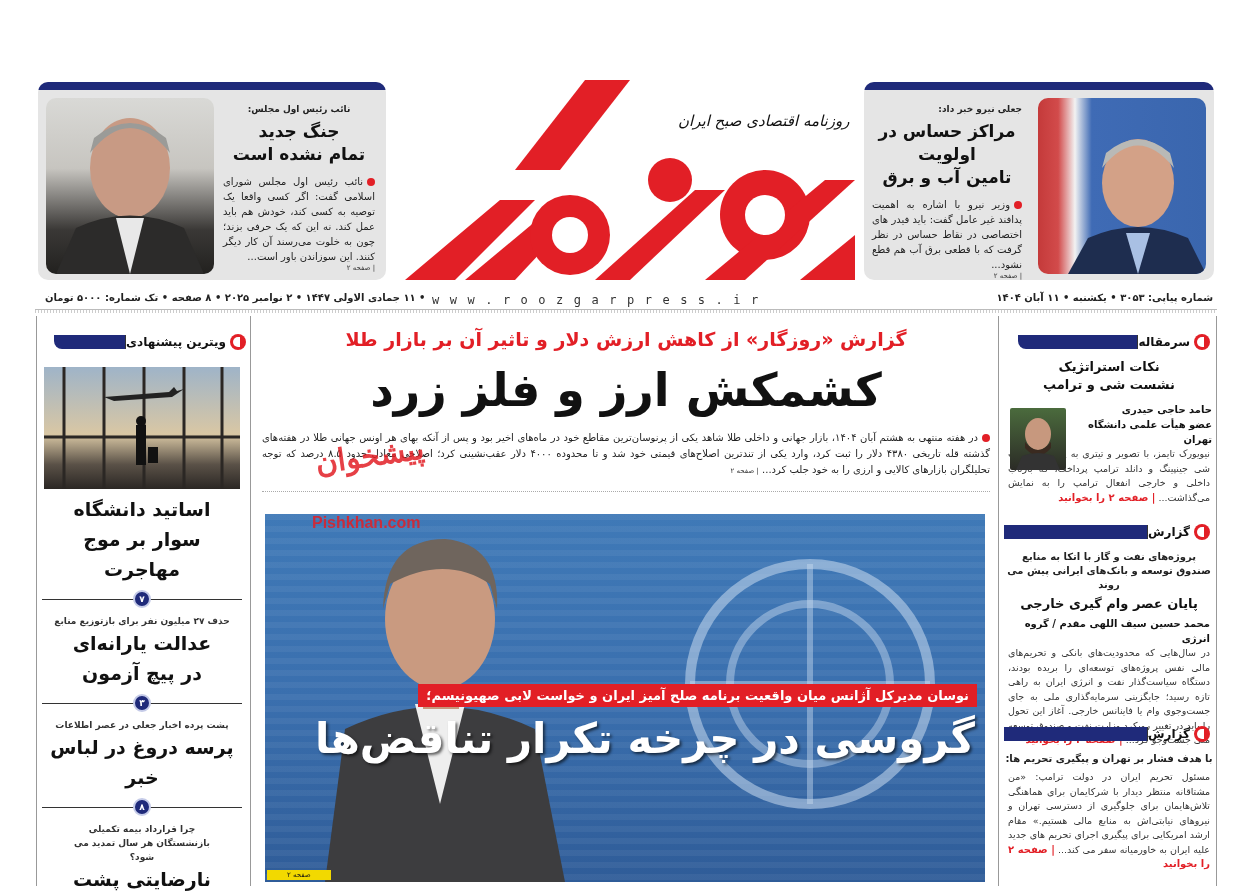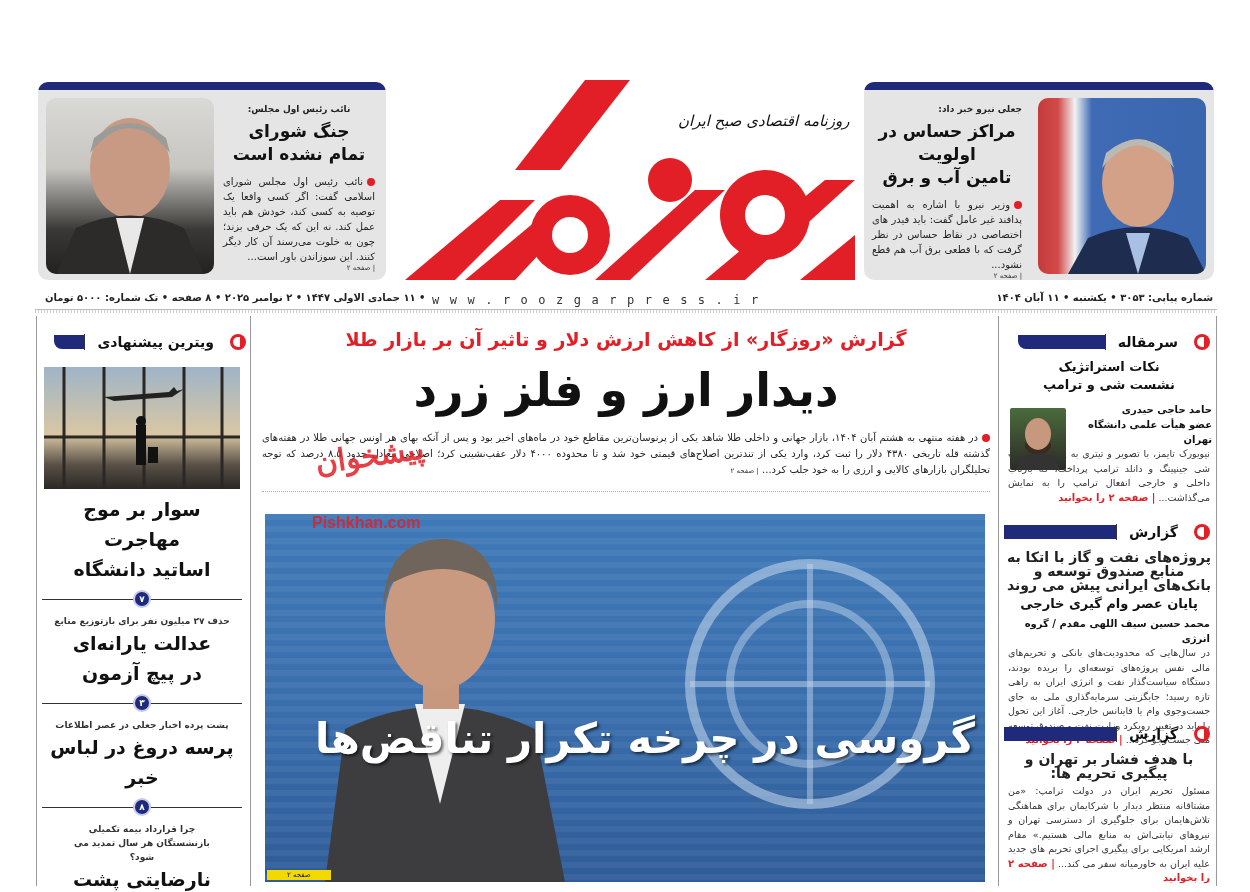--- a/index.html
+++ b/index.html
@@ -24,33 +24,33 @@
   
   .strip { position: absolute; top: 292px; left: 35px; width: 1182px; height: 16px; font-size: 10px; font-weight: bold; }
   .strip-rule { position: absolute; top: 309px; left: 35px; width: 1182px; height: 4px; border-top: 1px solid #bbb; background: repeating-linear-gradient(90deg, #ccc 0 1px, transparent 1px 3px); }
   .url { position: absolute; left: 432px; top: 293px; font-size: 12px; letter-spacing: 10.5px; color: #333; font-family: "DejaVu Sans Mono", monospace; }
 
   
   .col-border { position: absolute; top: 316px; bottom: 6px; border-left: 1px solid #999; }
   .sec-head { position: absolute; height: 18px; direction: rtl; display: flex; align-items: center; }
   .sec-icon { width: 16px; height: 16px; border-radius: 50%; background: #e21f26; position: relative; margin-left: 4px; }
   .sec-icon::after { content: ""; position: absolute; left: 3px; top: 3px; width: 7px; height: 10px; background: #fff; border-radius: 10px 0 0 10px; }
-  .sec-label { font-size: 14px; font-weight: bold; padding: 0 12px; border-left: 1px solid #333; white-space: nowrap; }
+  .sec-label { font-size: 12px; font-weight: bold; padding: 0 0; border-left: 1px solid #333; white-space: nowrap; }
   .sec-bar { flex: 1; height: 14px; background: #1f2a7a; border-radius: 0 0 0 8px; }
 
   .left-col { position: absolute; left: 42px; width: 200px; direction: rtl; text-align: center; }
   .lc-kicker { font-size: 9px; font-weight: bold; color: #333; line-height: 14px; }
   .lc-title { font-size: 19px; font-weight: bold; line-height: 30px; color: #111; }
   .lc-sep { position: relative; height: 18px; margin: 6px 0; }
   .lc-sep::before { content: ""; position: absolute; left: 0; right: 0; top: 9px; border-top: 1px solid #333; }
   .num-badge { position: absolute; left: 50%; top: 0; transform: translateX(-50%); width: 18px; height: 18px; border-radius: 50%; background: #1f2a7a; border: 2px solid #c5cbe8; color: #fff; font-size: 9px; line-height: 14px; text-align: center; font-weight: bold; }
 
   .right-col { position: absolute; left: 1004px; width: 210px; direction: rtl; }
   .rc-title { font-size: 13px; font-weight: bold; text-align: center; line-height: 18px; }
-  .rc-kicker { font-size: 14px; font-weight: bold; text-align: center; line-height: 14px; color: #222; }
+  .rc-kicker { font-size: 10px; font-weight: bold; text-align: center; line-height: 14px; color: #222; }
   .rc-byline { font-size: 10px; font-weight: bold; line-height: 15px; }
   .rc-body { font-size: 9.5px; line-height: 14.5px; text-align: justify; color: #333; }
   .rc-more { font-size: 10px; color: #e21f26; font-weight: bold; }
 
   .center { position: absolute; left: 262px; width: 728px; direction: rtl; }
   .supra { text-align: center; color: #e21f26; font-weight: bold; font-size: 19px; }
   .mainhead { text-align: center; font-weight: bold; font-size: 46px; line-height: 60px; color: #111; }
   .lede { font-size: 10px; line-height: 16px; text-align: justify; color: #222; }
 
   .hero { position: absolute; left: 265px; top: 514px; width: 720px; height: 368px; overflow: hidden; background: linear-gradient(180deg,#3f79b7 0%, #3a6fae 50%, #2f5c98 100%); }
@@ -74,21 +74,21 @@
     <svg width="168" height="176" viewBox="0 0 168 176">
       <ellipse cx="84" cy="70" rx="40" ry="50" fill="#c89a84"></ellipse>
       <path d="M44 55 Q84 5 124 55 L120 40 Q84 10 48 40 Z" fill="#9b9b98"></path>
       <path d="M10 176 L30 130 Q84 105 138 130 L158 176 Z" fill="#2c2b2a"></path>
       <path d="M70 120 L84 176 L98 120 Z" fill="#e8e8e8"></path>
     </svg>
   </div>
   <div class="txt" style="left:185px; width:152px;">
     <div class="kicker">نائب رئیس اول مجلس:</div>
     <div class="tb-title">
-      <div>جنگ شورای</div>
+      <div>جنگ جدید</div>
       <div>تمام نشده است</div>
     </div>
     <div class="tb-body"><span class="bullet"></span><span>نائب رئیس اول مجلس شورای اسلامی گفت: اگر کسی واقعا یک توصیه به کسی کند، خودش هم باید عمل کند. نه این که یک حرفی بزند؛ چون به خلوت می‌رسند آن کار دیگر کنند. این سوزاندن باور است...</span></div>
     <div class="pageref" style="text-align:right;">| صفحه ۲</div>
   </div>
 </div>
 
 <div class="topbox" style="left:864px; width:350px;">
   <div class="bar"></div>
   <div class="photo" style="right:8px; background: linear-gradient(90deg,#c43a3a 0%,#d24b4b 12%,#f2f2f2 22%,#3f6bb5 32%,#3a66ae 100%);">
@@ -157,22 +157,22 @@
         <line x1="0" y1="70" x2="196" y2="70"></line>
       </g>
     <path d="M60 30 L125 25 L130 20 L133 24 L140 22 L128 30 L70 34 Z" fill="#222"></path>
     <rect x="92" y="58" width="10" height="40" fill="#111"></rect>
     <circle cx="97" cy="54" r="5" fill="#111"></circle>
     <rect x="104" y="80" width="10" height="16" fill="#111"></rect>
   </svg>
 </div>
 <div class="left-col" style="top:494px;">
   <div>
+    <div class="lc-title">اساتید دانشگاه</div>
     <div class="lc-title">سوار بر موج مهاجرت</div>
-    <div class="lc-title">اساتید دانشگاه</div>
   </div>
   <div class="lc-sep">
       <span class="num-badge">۷</span>
     </div>
 
   <div>
     <div class="lc-kicker">حذف ۲۷ میلیون نفر برای بازتوزیع منابع</div>
     <div class="lc-title">عدالت یارانه‌ای</div>
     <div class="lc-title">در پیچ آزمون</div>
   </div>
@@ -190,38 +190,39 @@
 
   <div>
     <div class="lc-kicker" style="padding:0 30px;">چرا قرارداد بیمه تکمیلی بازنشستگان هر سال تمدید می شود؟</div>
     <div class="lc-title">نارضایتی پشت نارضایتی</div>
   </div>
 
 </div>
 
 <div class="center" style="top:328px;">
   <div class="supra">گزارش «روزگار» از کاهش ارزش دلار و تاثیر آن بر بازار طلا</div>
-  <div class="mainhead" style="margin-top:10px;">دیدار ارز و فلز زرد</div>
+  <div class="mainhead" style="margin-top:10px;">کشمکش ارز و فلز زرد</div>
   <div class="lede" style="margin-top:10px;"><span class="bullet"></span><span>در هفته منتهی به هشتم آبان ۱۴۰۴، بازار جهانی و داخلی طلا شاهد یکی از پرنوسان‌ترین مقاطع خود در ماه‌های اخیر بود و پس از آنکه بهای هر اونس جهانی طلا در هفته‌های گذشته قله تاریخی ۴۳۸۰ دلار را ثبت کرد، وارد یکی از تندترین اصلاح‌های قیمتی خود شد و تا محدوده ۴۰۰۰ دلار عقب‌نشینی کرد؛ اصلاحی معادل حدود ۸.۵ درصد که توجه تحلیلگران بازارهای کالایی و ارزی را به خود جلب کرد...</span> <span class="pageref">| صفحه ۲</span></div>
   <div class="dotted" style="margin-top:12px;"></div>
 </div>
 
 <div class="hero">
   <div class="hero-stripes"></div>
   <svg class="abs" width="720" height="368" viewBox="0 0 720 368" style="left:0;top:0;">
     <circle cx="545" cy="170" r="120" fill="none" stroke="#c9dbef" stroke-width="10" opacity="0.55"></circle>
     <circle cx="545" cy="170" r="80" fill="none" stroke="#c9dbef" stroke-width="8" opacity="0.45"></circle>
     <line x1="545" y1="50" x2="545" y2="290" stroke="#c9dbef" stroke-width="6" opacity="0.45"></line>
     <line x1="425" y1="170" x2="665" y2="170" stroke="#c9dbef" stroke-width="6" opacity="0.45"></line>
     <path d="M60 368 L80 215 Q175 170 270 215 L300 368 Z" fill="#3d3d3f"></path>
     <path d="M150 190 L175 290 L200 190 Z" fill="#eeeeee"></path>
     <rect x="158" y="150" width="36" height="45" fill="#c7987e"></rect>
     <ellipse cx="175" cy="105" rx="55" ry="70" fill="#c99a80"></ellipse>
     <path d="M118 95 Q120 25 180 25 Q235 30 232 95 L225 70 Q180 40 125 70 Z" fill="#6f655d"></path>
   </svg>
+  <div class="red-kicker">نوسان مدیرکل آژانس میان واقعیت برنامه صلح آمیز ایران و خواست لابی صهیونیسم؛</div>
   <div class="hero-title">گروسی در چرخه تکرار تناقض‌ها</div>
   <div class="page-tag">صفحه ۲</div>
 </div>
 
 <div class="watermark">پیشخوان</div>
 <div class="watermark-url">Pishkhan.com</div>
 
 <div class="sec-head" style="left:1018px; top:333px; width:192px;">
   <span class="sec-icon"></span>
   <span class="sec-label">سرمقاله</span>

